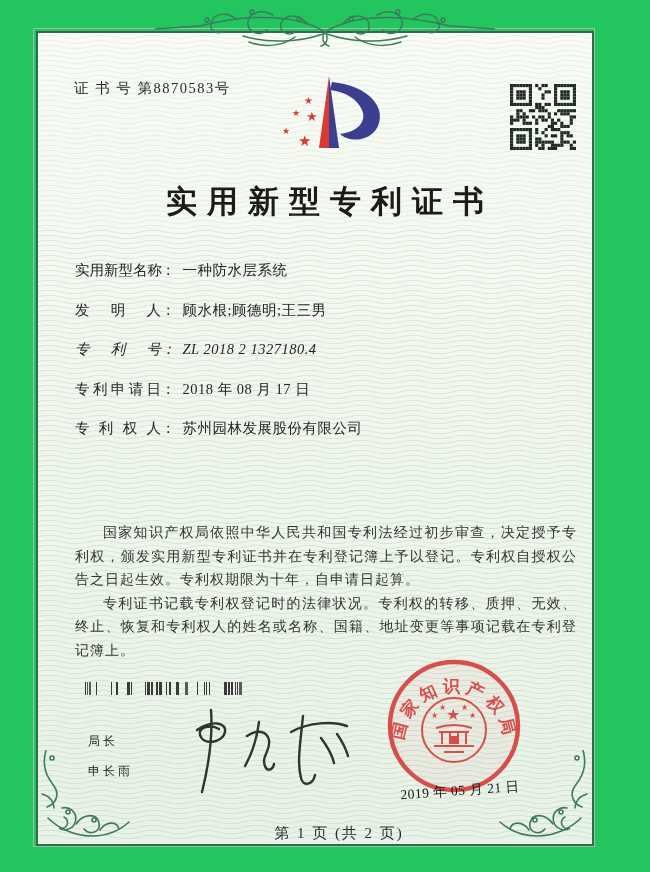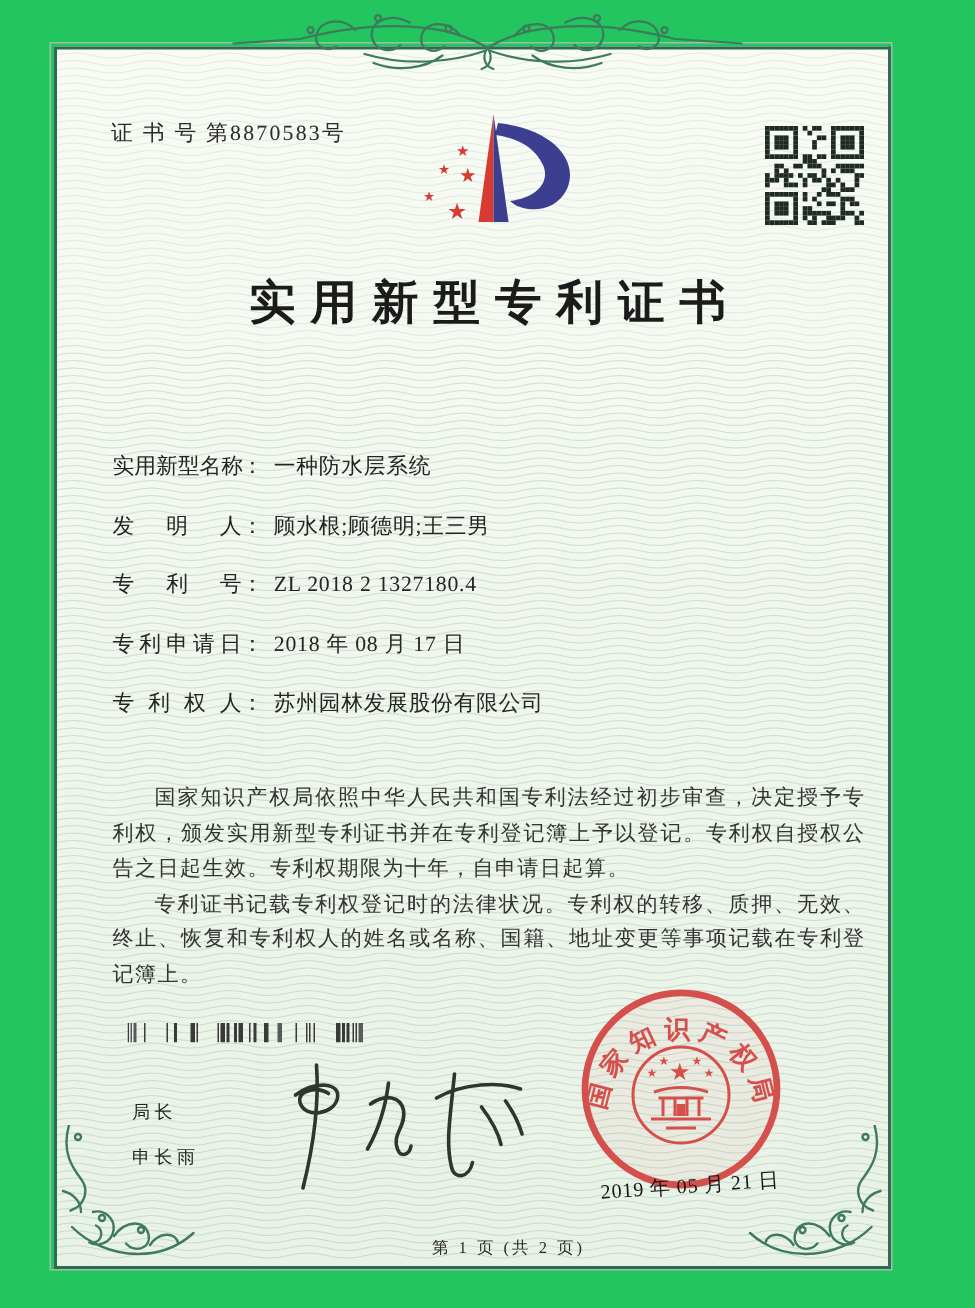--- a/index.html
+++ b/index.html
@@ -21,21 +21,21 @@
   .cert-number { position:absolute; left:74px; top:79px; font-size:14.5px; letter-spacing:1.5px; color:#2a2a2a; }
   .logo { position:absolute; left:266px; top:74px; }
   .qr { position:absolute; left:510px; top:84px; }
 
   .title {
     position:absolute; left:0; right:0; top:181px; text-align:center;
     font-size:31px; font-weight:600; letter-spacing:10px; text-indent:10px; color:#1b1b1b;
   }
 
   .field-row { position:absolute; left:75px; font-size:14.5px; white-space:nowrap; color:#242424; }
-  .flabel { display:inline-block; width:86px; text-align:justify; text-align-last:justify; vertical-align:bottom;margin-top:40px; }
+  .flabel { display:inline-block; width:86px; text-align:justify; text-align-last:justify; vertical-align:bottom; }
   .colon { display:inline-block; }
   .fvalue { margin-left:7px; letter-spacing:0.5px; }
   .grant-no { position:absolute; left:318px; top:0; }
   .grant-no .flabel { width:76px; }
 
   .body-text {
     position:absolute; left:75px; top:521px; width:502px;
     font-size:14px; line-height:23.5px; letter-spacing:1px; color:#333;
     text-align:justify;
   }
@@ -45,21 +45,21 @@
 
   .director { position:absolute; left:88px; top:726px; font-size:12px; letter-spacing:3px; line-height:30px; color:#262626; }
   .signature { position:absolute; left:175px; top:696px; }
 
   .seal { position:absolute; left:384px; top:656px; }
   .seal-date {
     position:absolute; left:393px; top:782px; width:134px; text-align:center;
     font-size:13.5px; letter-spacing:0.5px; color:#161616; transform:rotate(-4deg);
   }
 
-  .footer { position:absolute; left:0; right:0; top:824px; text-align:center; font-size:11px; letter-spacing:2px; color:#2c2c2c;padding-left:28px; }
+  .footer { position:absolute; left:0; right:0; top:824px; text-align:center; font-size:15px; letter-spacing:2px; color:#2c2c2c;padding-left:28px; }
 
   .ornament { position:absolute; }
   svg { display:block; }
 </style>
 </head>
 <body>
 
 <div class="page">
 
   <div class="interior"></div>
@@ -503,21 +503,21 @@
     </svg>
 
   <div class="title">实用新型专利证书</div>
 
   <div class="field-row" style="top:261px;">
     <span class="flabel">实用新型名称</span><span class="colon">：</span><span class="fvalue">一种防水层系统</span>
   </div>
   <div class="field-row" style="top:301px;">
     <span class="flabel">发明人</span><span class="colon">：</span><span class="fvalue">顾水根;顾德明;王三男</span>
   </div>
-  <div class="field-row" style="top:340px;">
+  <div class="field-row" style="top:340px;font-style:italic;">
     <span class="flabel">专利号</span><span class="colon">：</span><span class="fvalue">ZL 2018 2 1327180.4</span>
   </div>
   <div class="field-row" style="top:380px;">
     <span class="flabel">专利申请日</span><span class="colon">：</span><span class="fvalue">2018 年 08 月 17 日</span>
   </div>
   <div class="field-row" style="top:419px;">
     <span class="flabel">专利权人</span><span class="colon">：</span><span class="fvalue">苏州园林发展股份有限公司</span>
   </div>
 
   <div class="body-text">

